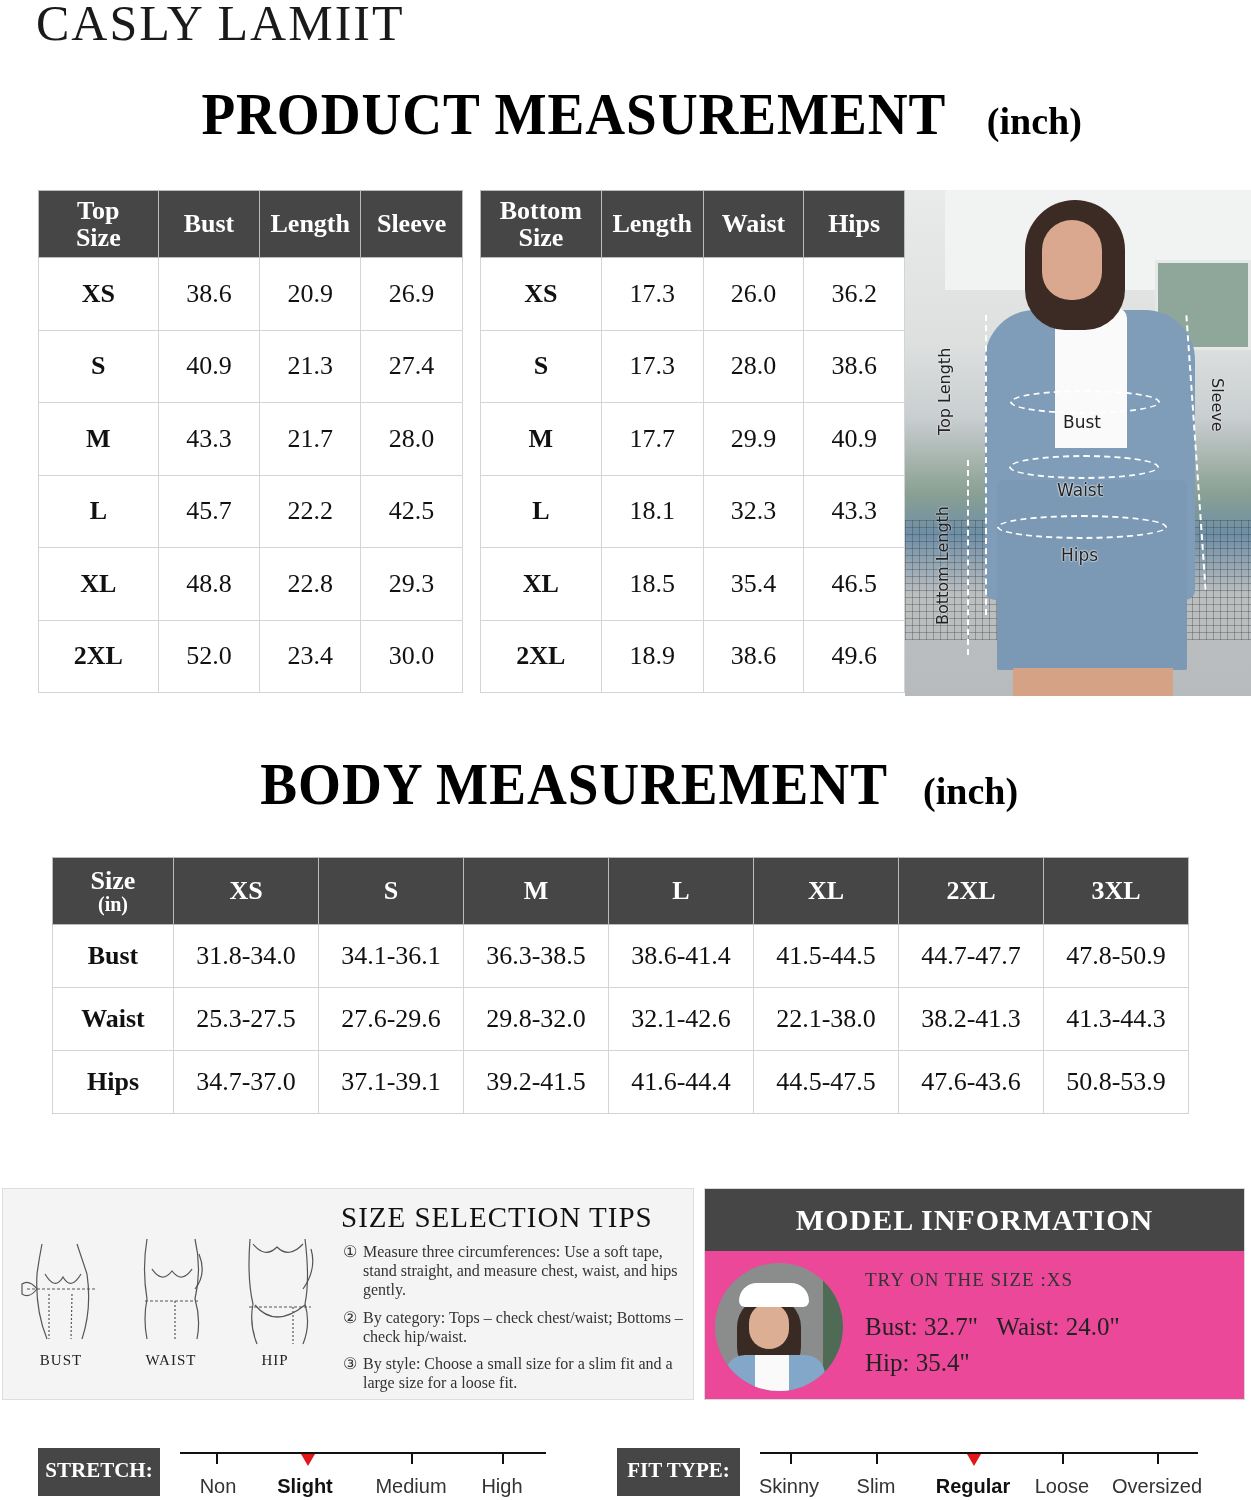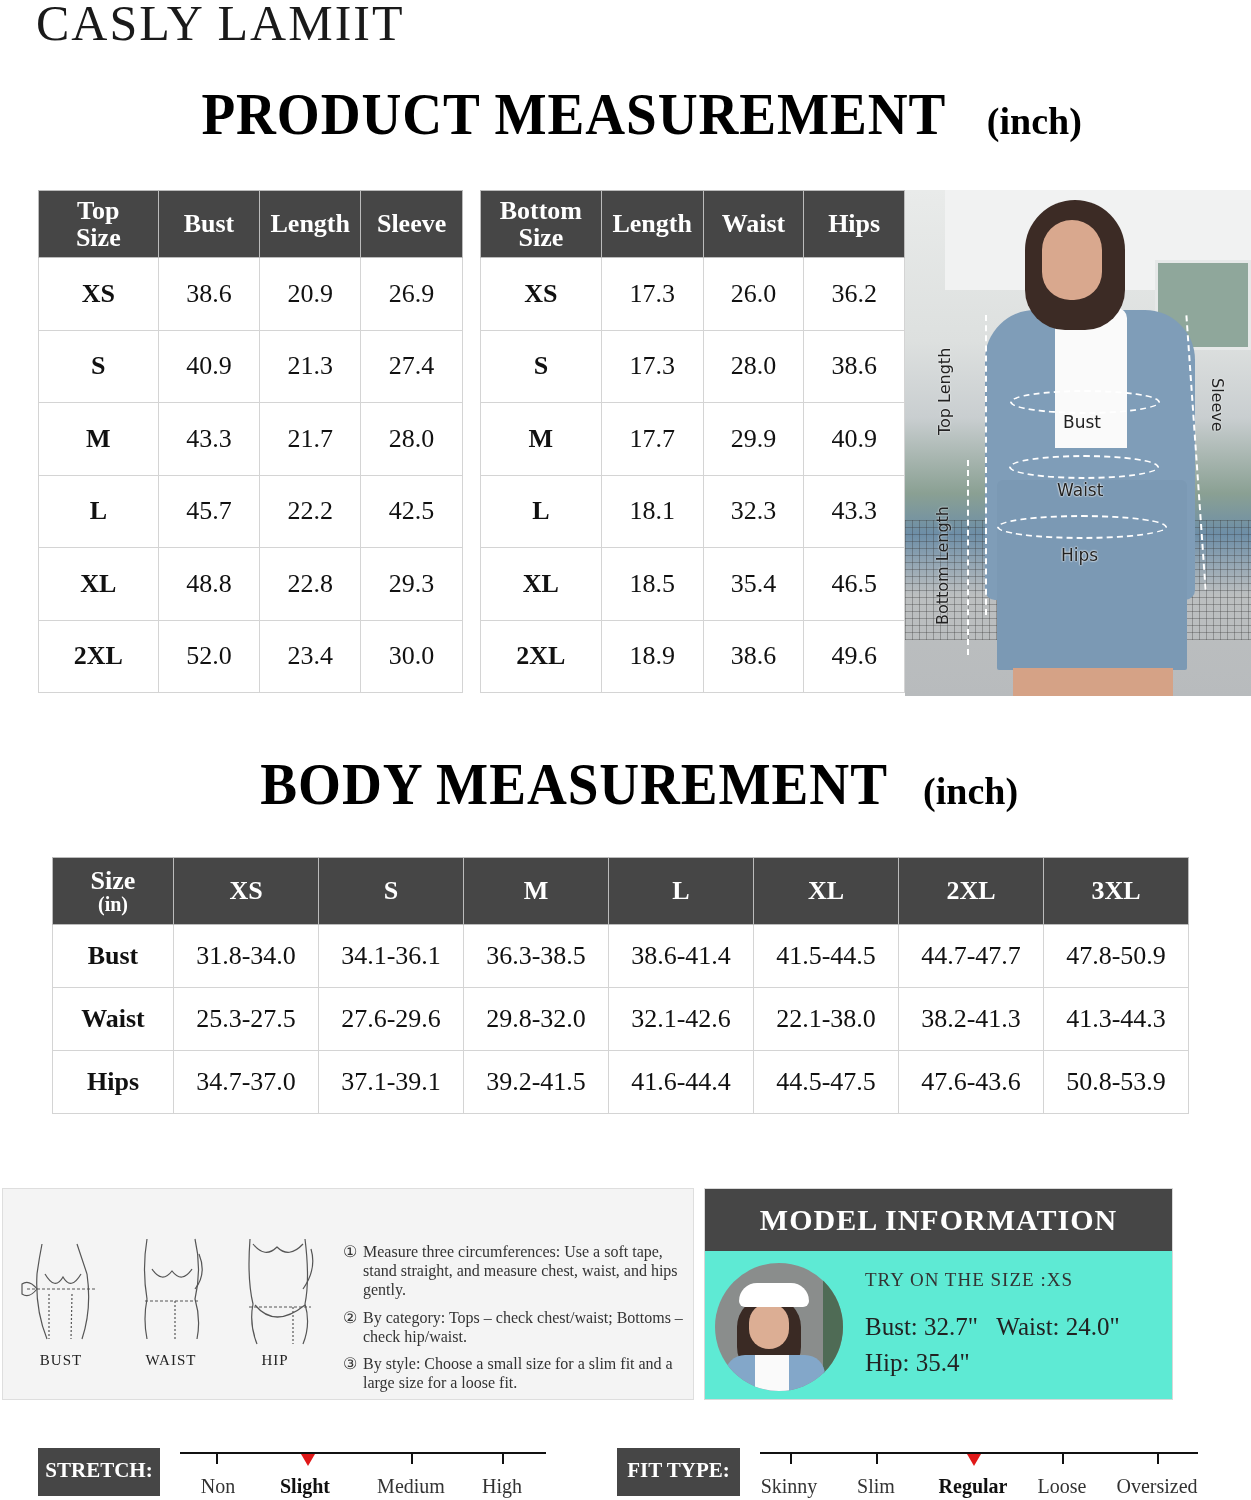--- a/index.html
+++ b/index.html
@@ -50,39 +50,39 @@
 
   .tips-box { position: absolute; left: 2px; top: 1188px; width: 692px; height: 212px; background: #f4f4f4; border: 1px solid #dedede; }
   .fig { position: absolute; top: 40px; width: 90px; height: 120px; }
   .fig svg { width: 90px; height: 120px; }
   .fig-label { position: absolute; top: 163px; width: 100px; text-align: center; font-family: "Liberation Serif", serif; font-size: 15px; letter-spacing: 1px; color: #222; }
   .tips-title { position: absolute; left: 338px; top: 12px; font-family: "Liberation Serif", serif; font-size: 29px; letter-spacing: 1px; color: #111; }
   .tip { position: absolute; left: 340px; width: 345px; font-family: "Liberation Serif", serif; font-size: 16px; color: #333; line-height: 19px; }
   .tip .num { display: inline-block; width: 20px; }
   .tip .txt { display: inline-block; width: 322px; vertical-align: top; }
 
-  .model-box { position: absolute; left: 704px; top: 1188px; width: 469px; height: 212px; border: 1px solid #d8d8d8; background: #5eead4; }
+  .model-box { position: absolute; left: 704px; top: 1188px; width: 541px; height: 212px; border: 1px solid #d8d8d8; background: #ec4899; }
   .model-head { height: 62px; background: #464646; color: #fff; text-align: center; font-family: "Liberation Serif", serif; font-weight: bold; font-size: 30px; line-height: 62px; letter-spacing: 1px; }
   .avatar { position: absolute; left: 10px; top: 74px; width: 128px; height: 128px; border-radius: 50%; overflow: hidden; background: #8a8d8c; }
   .avatar .bg2 { position: absolute; right: 0; top: 0; width: 20px; height: 128px; background: #4f6b55; }
   .avatar .hair { position: absolute; left: 22px; top: 34px; width: 64px; height: 80px; background: #3a2a24; border-radius: 30px; }
   .avatar .face { position: absolute; left: 34px; top: 40px; width: 40px; height: 46px; background: #dcae94; border-radius: 20px; }
   .avatar .visor { position: absolute; left: 24px; top: 20px; width: 70px; height: 24px; background: #fff; border-radius: 30px 30px 10px 10px; }
   .avatar .body { position: absolute; left: 10px; top: 92px; width: 100px; height: 40px; background: #83a7c9; border-radius: 20px 20px 0 0; }
   .avatar .shirt { position: absolute; left: 40px; top: 92px; width: 34px; height: 40px; background: #fafafa; }
   .model-line { position: absolute; left: 160px; font-family: "Liberation Serif", serif; color: #222; }
   #try-on { top: 80px; font-size: 19px; letter-spacing: 1px; color: #333; }
   #model-bw { top: 124px; font-size: 25px; }
   #model-hip { top: 160px; font-size: 25px; }
 
   .scale-tag { position: absolute; top: 1448px; height: 48px; background: #464646; color: #fff; font-family: "Liberation Serif", serif; font-weight: bold; font-size: 21px; line-height: 44px; text-align: center; }
   .scale-line { position: absolute; top: 1452px; height: 2px; background: #111; }
   .tick { position: absolute; top: 1453px; width: 2px; height: 11px; background: #111; }
   .marker { position: absolute; top: 1454px; width: 0; height: 0; border-left: 7px solid transparent; border-right: 7px solid transparent; border-top: 12px solid #e01818; }
-  .scale-label { position: absolute; top: 1475px; font-family: Liberation Serif, serif; font-size: 20px; color: #333; transform: translateX(-50%); white-space: nowrap; text-align: center; }
+  .scale-label { position: absolute; top: 1475px; font-family: Liberation Sans, sans-serif; font-size: 20px; color: #333; transform: translateX(-50%); white-space: nowrap; text-align: center; }
   .scale-label.active { font-weight: bold; color: #111; }
 </style>
 </head>
 <body>
 
 <div class="brand">CASLY LAMIIT</div>
 
 <div class="section-title" id="pm-title">
   <span class="big">PRODUCT MEASUREMENT</span><span class="small">(inch)</span>
 </div>
@@ -291,20 +291,21 @@
       <path d="M15 10 Q12 50 18 75 Q14 95 22 115 M70 10 Q75 50 70 75 Q76 95 68 115"></path>
       <path d="M18 15 Q30 30 42 18 Q54 30 68 15"></path>
       <path d="M14 78 L76 78" stroke-dasharray="3 2"></path>
       <path d="M20 76 Q40 100 70 76"></path>
       <path d="M68 60 Q82 40 76 20"></path>
       <path d="M58 78 L58 115" stroke-dasharray="2 2"></path>
     </svg>
   </div>
   <div class="fig-label" style="left:222px;">HIP</div>
 
+  <div class="tips-title">SIZE SELECTION TIPS</div>
   <div class="tip" style="top:119px;">
     <span class="num">②</span><span class="txt">By category: Tops – check chest/waist; Bottoms – check hip/waist.</span>
   </div>
   <div class="tip" style="top:53px;">
     <span class="num">①</span><span class="txt">Measure three circumferences: Use a soft tape, stand straight, and measure chest, waist, and hips gently.</span>
   </div>
   <div class="tip" style="top:165px;">
     <span class="num">③</span><span class="txt">By style: Choose a small size for a slim fit and a large size for a loose fit.</span>
   </div>
 </div>

